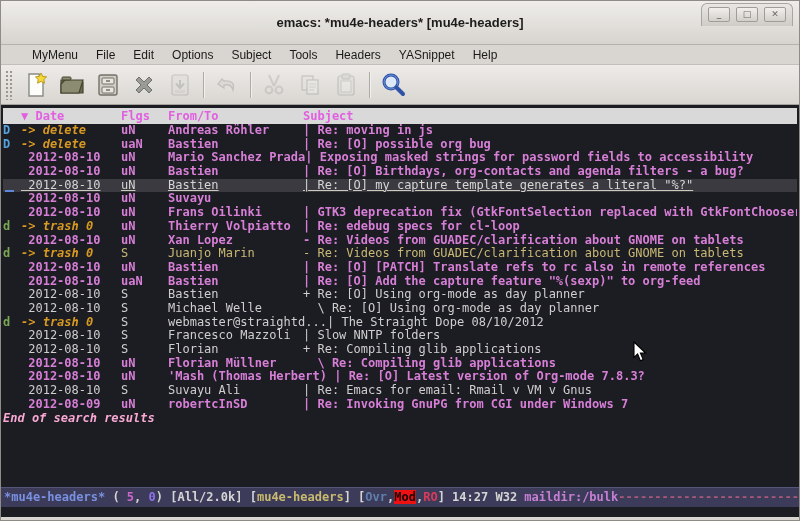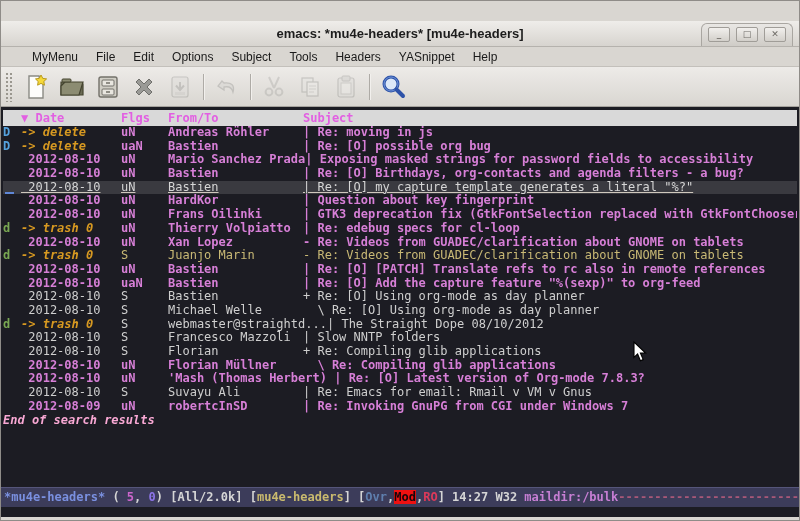--- a/index.html
+++ b/index.html
@@ -10,24 +10,24 @@
     position:relative; overflow:hidden;
   }
   .window {
     position:absolute; inset:0;
     background:#d9d6d1;
     border:1px solid #8f8c88;
     display:flex; flex-direction:column;
   }
   
   .titlebar {
-    height:26px; position:relative;
+    height:44px; position:relative;
     background:linear-gradient(#efedea,#d7d4cf);
     border-bottom:1px solid #b5b2ad;
-    display:flex; align-items:center; justify-content:center;margin-top:20px;
+    display:flex; align-items:center; justify-content:center;
   }
   .title-text { font-family:"Liberation Sans",sans-serif; font-weight:bold; font-size:13px; color:#1c1c1c; }
   .winbtns {
     position:absolute; right:6px; top:2px;
     background:linear-gradient(#e9e7e4,#cfccc7);
     border:1px solid #a9a6a1; border-bottom:none;
     border-radius:6px 6px 0 0;
     padding:3px 6px 4px 6px; display:flex; gap:6px;
   }
   .winbtn {
@@ -260,22 +260,21 @@
     <span class="c-mark"></span>
     <span class="c-left"> 2012-08-10</span>
     <span class="c-flags">uN</span>
     <span class="c-from">Bastien</span>
     <span class="c-subj">| Re: [O] my capture template generates a literal "%?"</span>
   <span class="cursor-notch" style="top: calc(100% - 2px);"></span></div>
         <div class="row unread">
     <span class="c-mark"></span>
     <span class="c-left"> 2012-08-10</span>
     <span class="c-flags">uN</span>
-    <span class="c-from">HardKor</span>
-    <span class="c-subj">| Question about key fingerprint</span>
+    <span class="c-from">Suvayu</span>
   </div>
         <div class="row unread">
     <span class="c-mark"></span>
     <span class="c-left"> 2012-08-10</span>
     <span class="c-flags">uN</span>
     <span class="c-from">Frans Oilinki</span>
     <span class="c-subj">| GTK3 deprecation fix (GtkFontSelection replaced with GtkFontChooser)</span>
   </div>
         <div class="row unread">
     <span class="c-mark mark-d">d</span>

